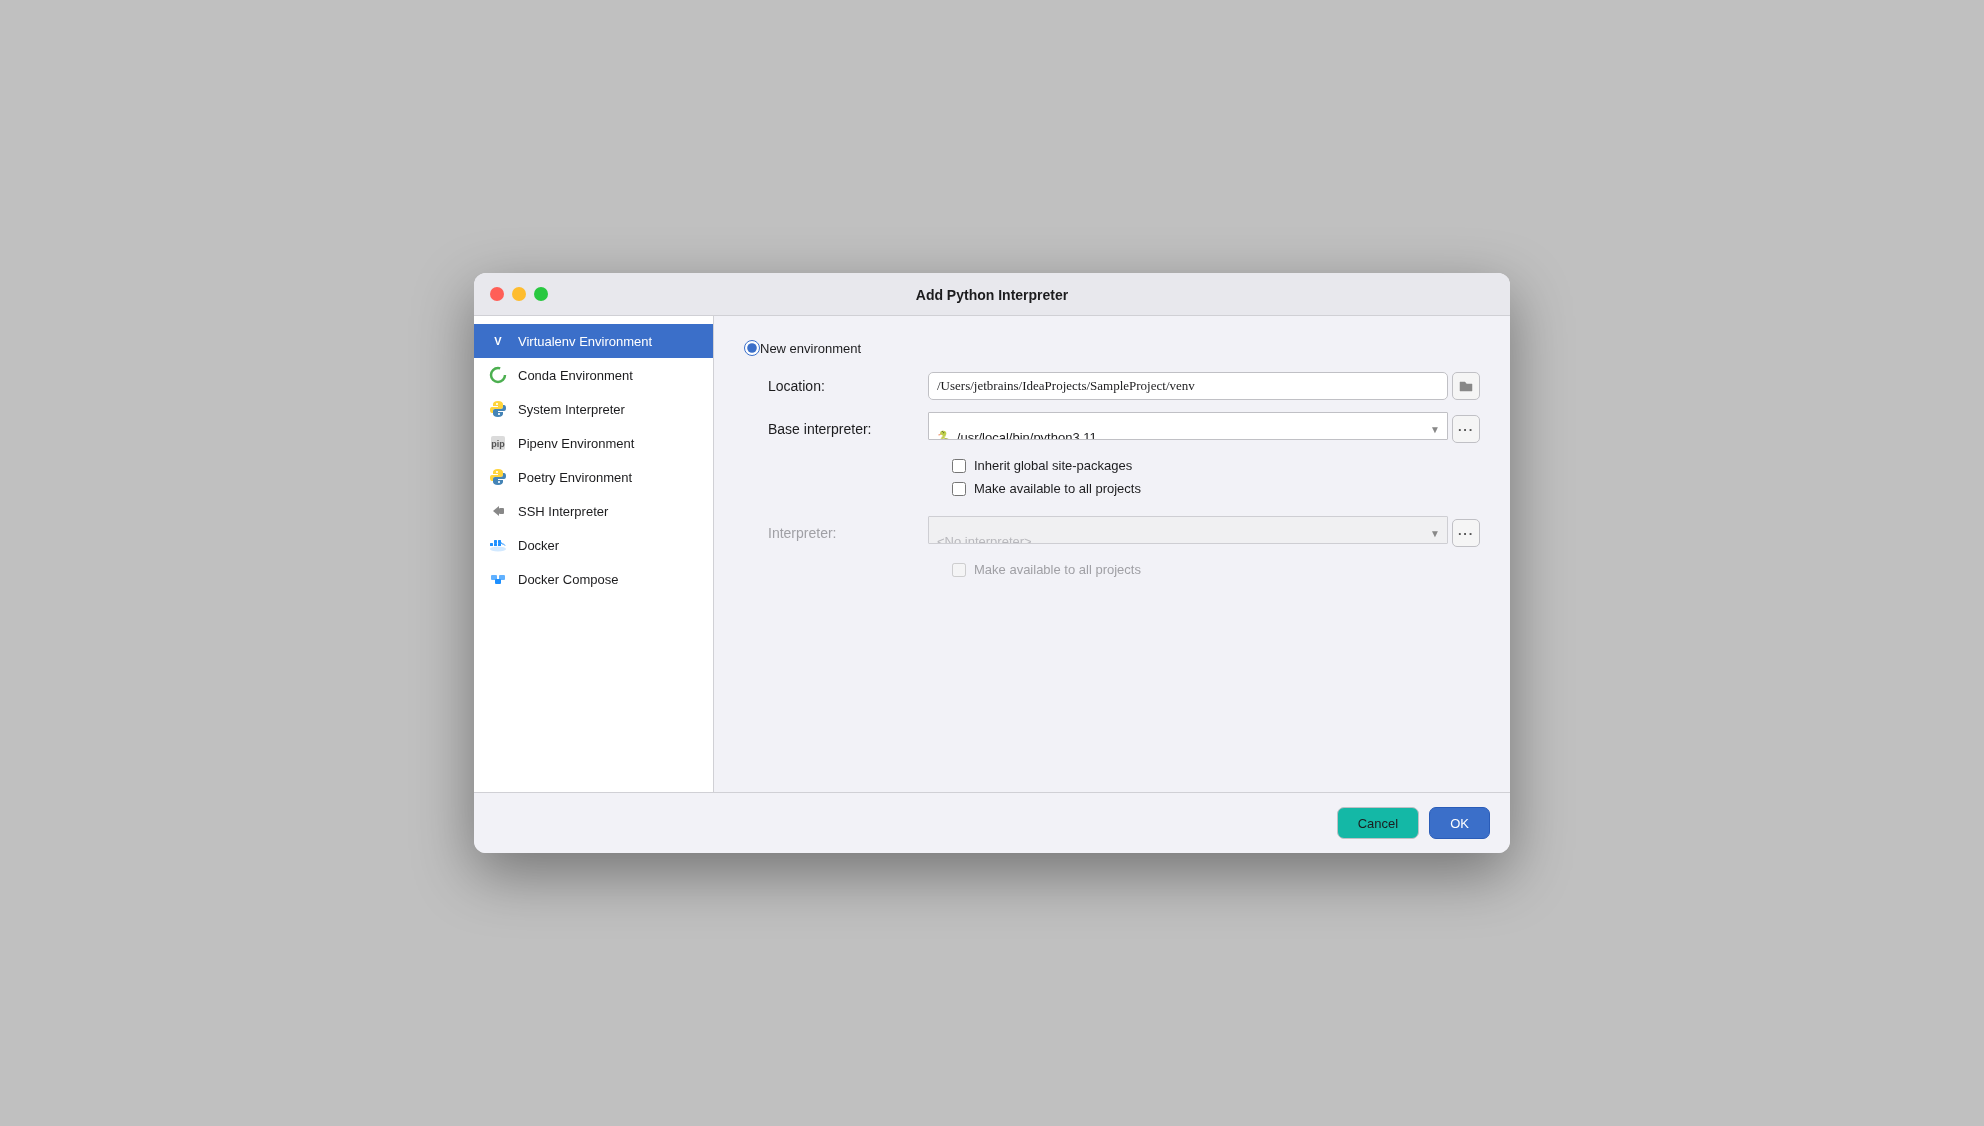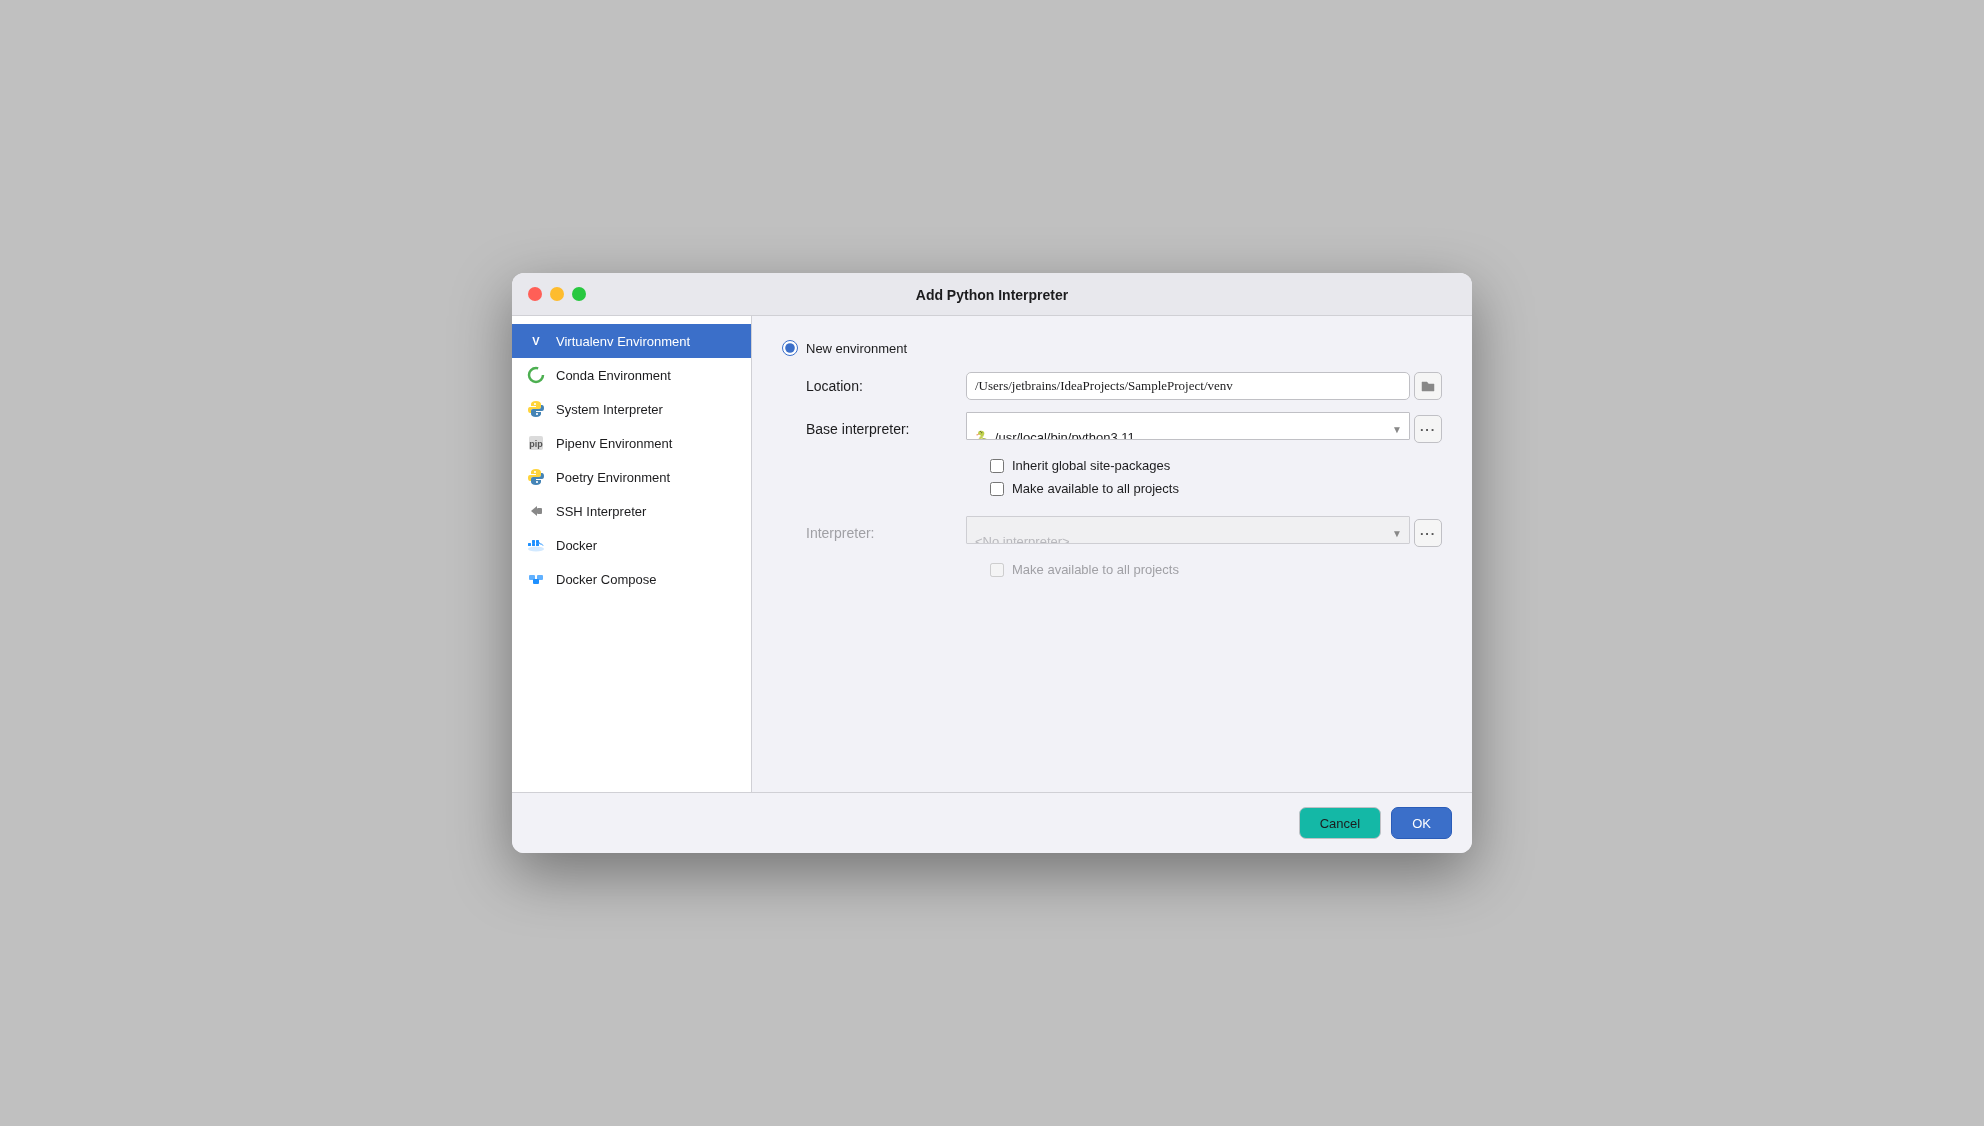--- a/index.html
+++ b/index.html
@@ -14,21 +14,21 @@
       align-items: center;
       justify-content: center;
       min-height: 100vh;
       font-family: -apple-system, BlinkMacSystemFont, 'Helvetica Neue', Arial, sans-serif;
     }
 
     .dialog {
       background: #f2f2f7;
       border-radius: 12px;
       box-shadow: 0 20px 60px rgba(0,0,0,0.4);
-      width: 960px;
+      width: 1036px;
       min-height: 580px;
       display: flex;
       flex-direction: column;
       overflow: hidden;
     }
 
     .title-bar {
       background: #e8e8ed;
       padding: 14px 20px 12px;
       display: flex;
@@ -112,21 +112,20 @@
       background: #f2f2f7;
     }
 
     .radio-group {
       margin-bottom: 16px;
     }
 
     .radio-option {
       display: flex;
       align-items: center;
-      gap: 8px;
       margin-bottom: 16px;
       cursor: pointer;
     }
 
     .radio-input {
       width: 16px;
       height: 16px;
       accent-color: #3b6fc9;
       cursor: pointer;
     }

